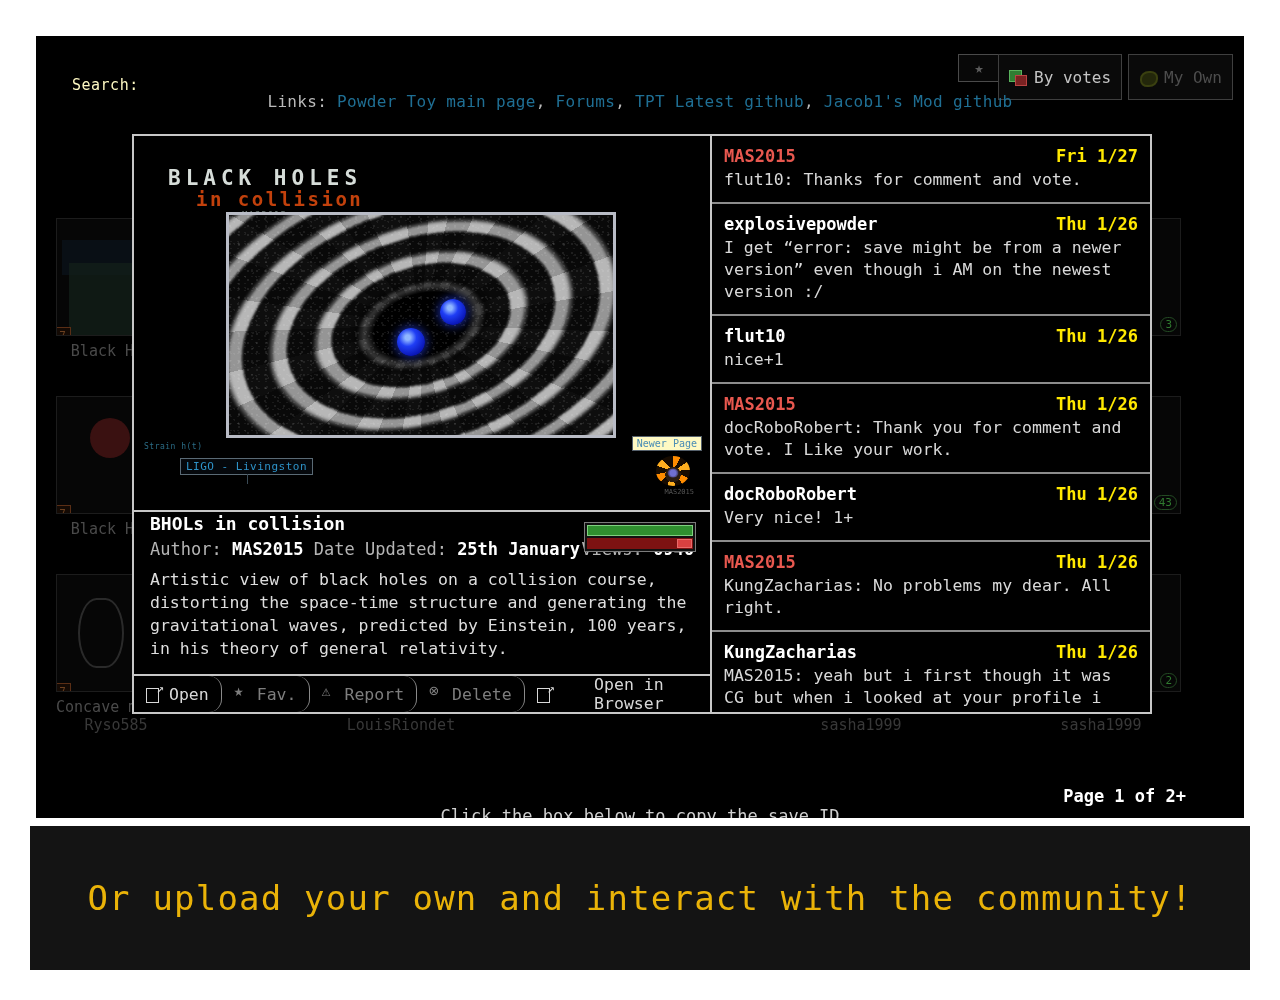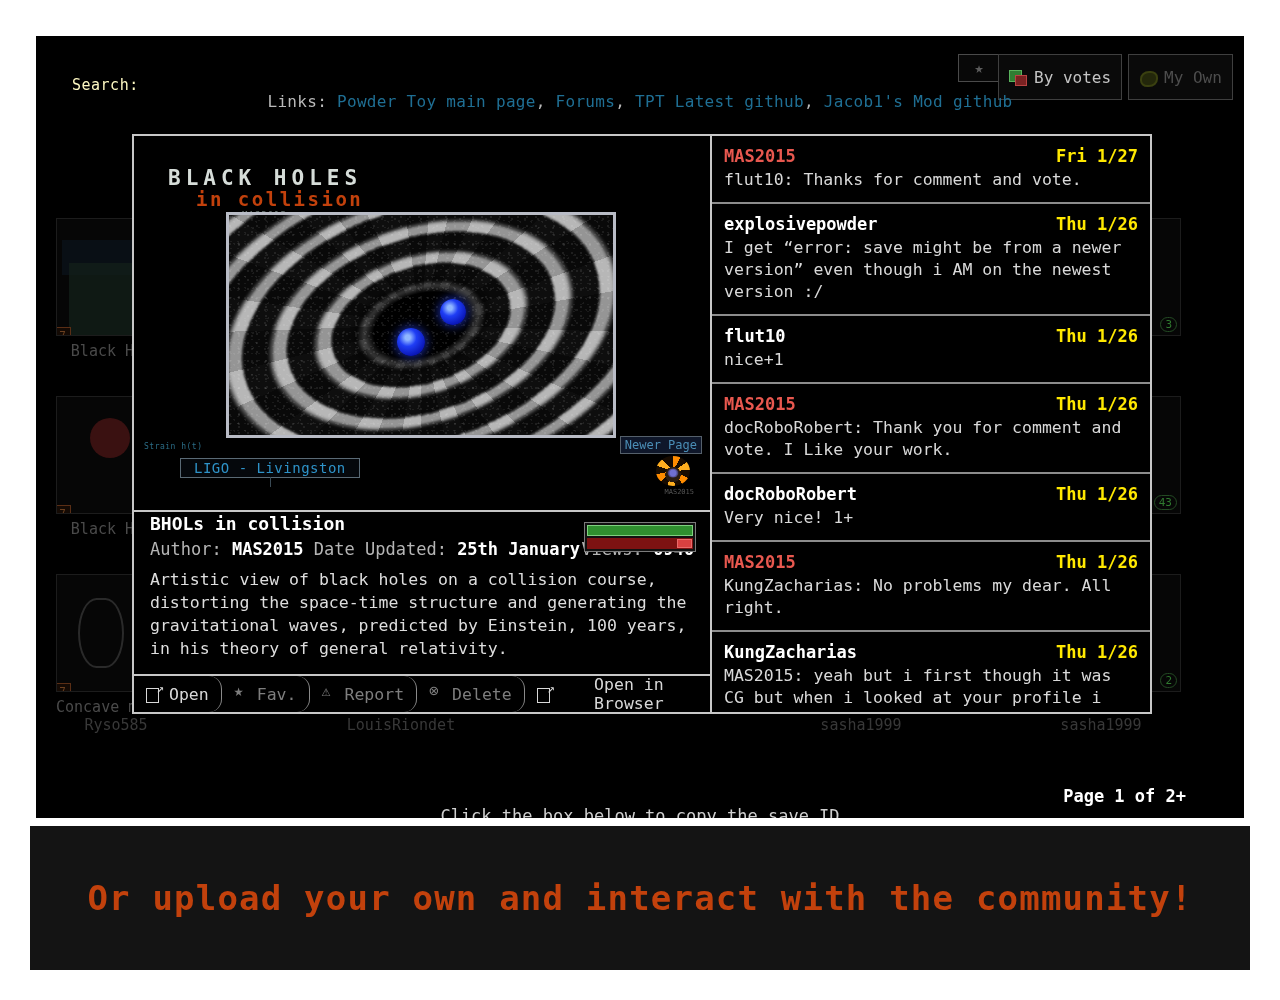--- a/index.html
+++ b/index.html
@@ -184,30 +184,30 @@
   .bh-a { width: 28px; height: 28px; left: 168px; top: 113px; }
   .bh-b { width: 26px; height: 26px; left: 211px; top: 84px; }
 
   .ligo-caption {
     position: absolute; left: 10px; top: 306px;
     color: #2b6d87; font-size: 8px; letter-spacing: .5px;
   }
   .ligo-box {
     position: absolute; left: 46px; top: 322px;
     border: 1px solid #5a6a75; color: #2e93c9; background: #05080c;
-    font-size: 14px; padding: 1px 13px; letter-spacing: .5px;
+    font-size: 11px; padding: 1px 5px; letter-spacing: .5px;
   }
   .ligo-box::after {
     content:""; position: absolute; left: 50%; top: 100%;
     width: 1px; height: 10px; background: #3a4a55;
   }
   .newpage-box {
     position: absolute; right: 8px; top: 300px;
-    border: 1px solid #55606b; color: #4a8db5; background: #0f172a;
-    font-size: 12px; padding: 1px 4px;
+    border: 1px solid #55606b; color: #4a8db5; background: #fef9c3;
+    font-size: 10px; padding: 1px 4px;
   }
   .sun-emblem {
     position: absolute; right: 20px; top: 320px; width: 34px; height: 30px;
     background:
       radial-gradient(circle at 50% 62%, #2a1c10 0 30%, transparent 31%),
       conic-gradient(from 0deg, #ff8c00 0 8%, #1a0d00 8% 16%, #ffae1f 16% 24%,
         #170b00 24% 32%, #ff8c00 32% 40%, #1a0d00 40% 48%, #ffae1f 48% 56%,
         #170b00 56% 64%, #ff8c00 64% 72%, #1a0d00 72% 80%, #ffae1f 80% 88%, #170b00 88% 100%);
     border-radius: 50%;
   }
@@ -271,21 +271,21 @@
   }
 
   
   .banner {
     position: absolute; left: 26px; top: 822px;
     width: 1228px; height: 152px;
     background: #141414; border: 4px solid #ffffff;
     display: flex; align-items: center; justify-content: center;
   }
   .banner-text {
-    color: #c2410c; font-size: 34px; font-weight: bold; letter-spacing: 1.2px;
+    color: #eab308; font-size: 34px; font-weight: normal; letter-spacing: 1.2px;
     font-family: "DejaVu Sans Mono", "Liberation Mono", monospace;
   }
 </style>
 </head>
 <body>
 
 <div id="root">
 
   <div class="app-window">
 

